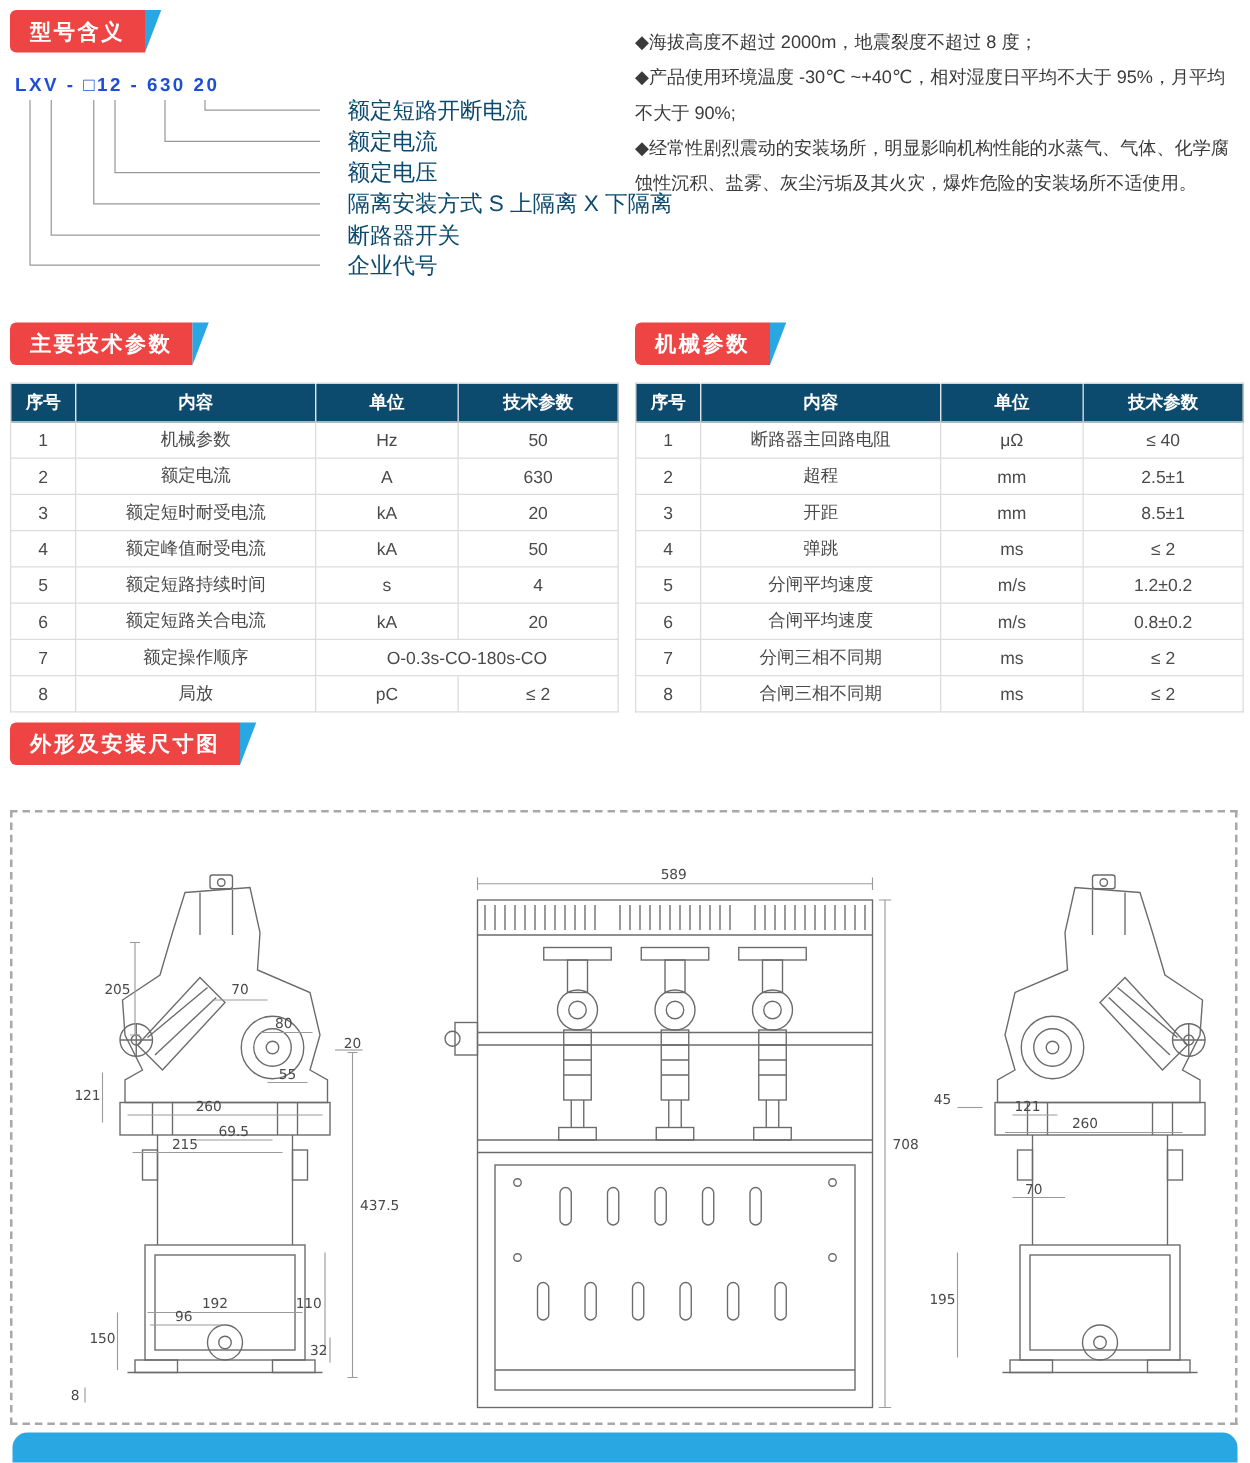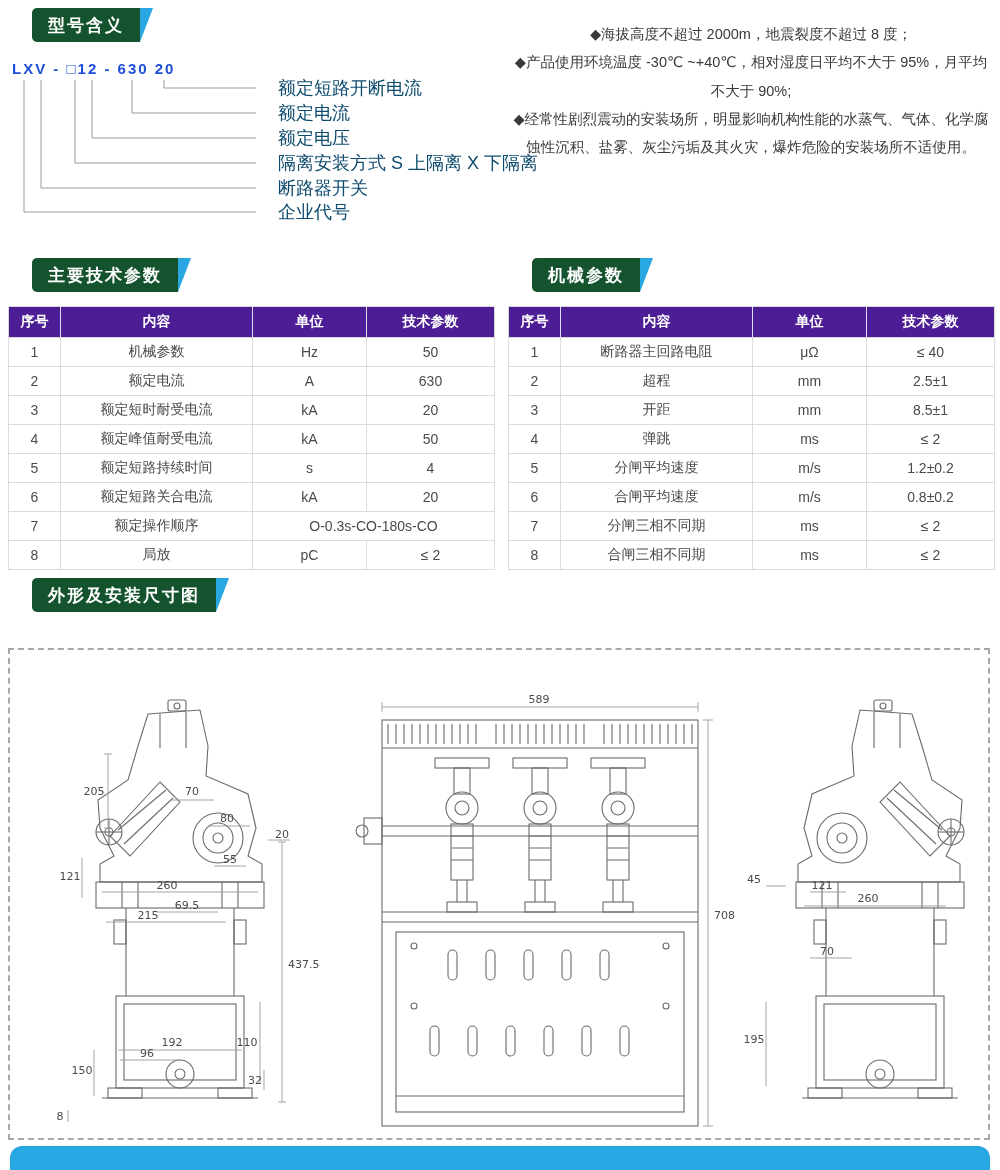--- a/index.html
+++ b/index.html
@@ -6,40 +6,40 @@
   html,body { background:#fff; }
   body {
     width:1000px; height:1170px; position:relative; overflow:hidden;
     font-family:"Liberation Sans","DejaVu Sans",sans-serif; color:#3a3a3a;
   }
   .abs { position:absolute; }
 
   
   .tab {
     position:relative; display:inline-flex; align-items:center;
-    height:34px; background:#14532d; color:#fff;
+    height:34px; background:#ef4444; color:#fff;
     font-size:17px; font-weight:bold; letter-spacing:2px;
-    padding:0 16px 0 16px; border-radius:5px 0 0 5px;margin-left:24px;
+    padding:0 16px 0 16px; border-radius:5px 0 0 5px;
   }
   .tab::after {
     content:""; position:absolute; right:-13px; top:0; width:0; height:0;
     border-top:34px solid #29a7e2; border-right:13px solid transparent;
   }
 
   
   .model-code { font-size:15px; letter-spacing:2px; color:#1d4ed8; font-weight:bold; }
   .model-label { position:absolute; left:270px; font-size:18px; color:#0c4a6e; height:18px; line-height:18px; white-space:nowrap; }
 
   
-  .env-text p { font-size:14.5px; line-height:1.95; color:#3a3a3a;text-align:center; }
+  .env-text p { font-size:14.5px; line-height:1.95; color:#3a3a3a; }
 
   
   table.params { border-collapse:collapse; width:486px; margin-top:14px; font-size:14px; table-layout:fixed; border:1px solid #d8d8d8; }
   .params th {
-    background:#4c1d95; color:#fff; font-weight:bold; padding:6px 3px;
+    background:#0c4a6e; color:#fff; font-weight:bold; padding:6px 3px;
     border-left:1px solid rgba(255,255,255,.85); border-bottom:1px solid #d8d8d8;
   }
   .params th:first-child { border-left:none; }
   .params td {
     border:1px solid #dcdcdc; color:#4a4a4a; text-align:center; padding:5px 3px;
   }
 
   
   .drawing-box { border:2px dashed #a8a8a8; }
   svg .outline { stroke:#6b6b6b; fill:none; stroke-width:1.1; }

